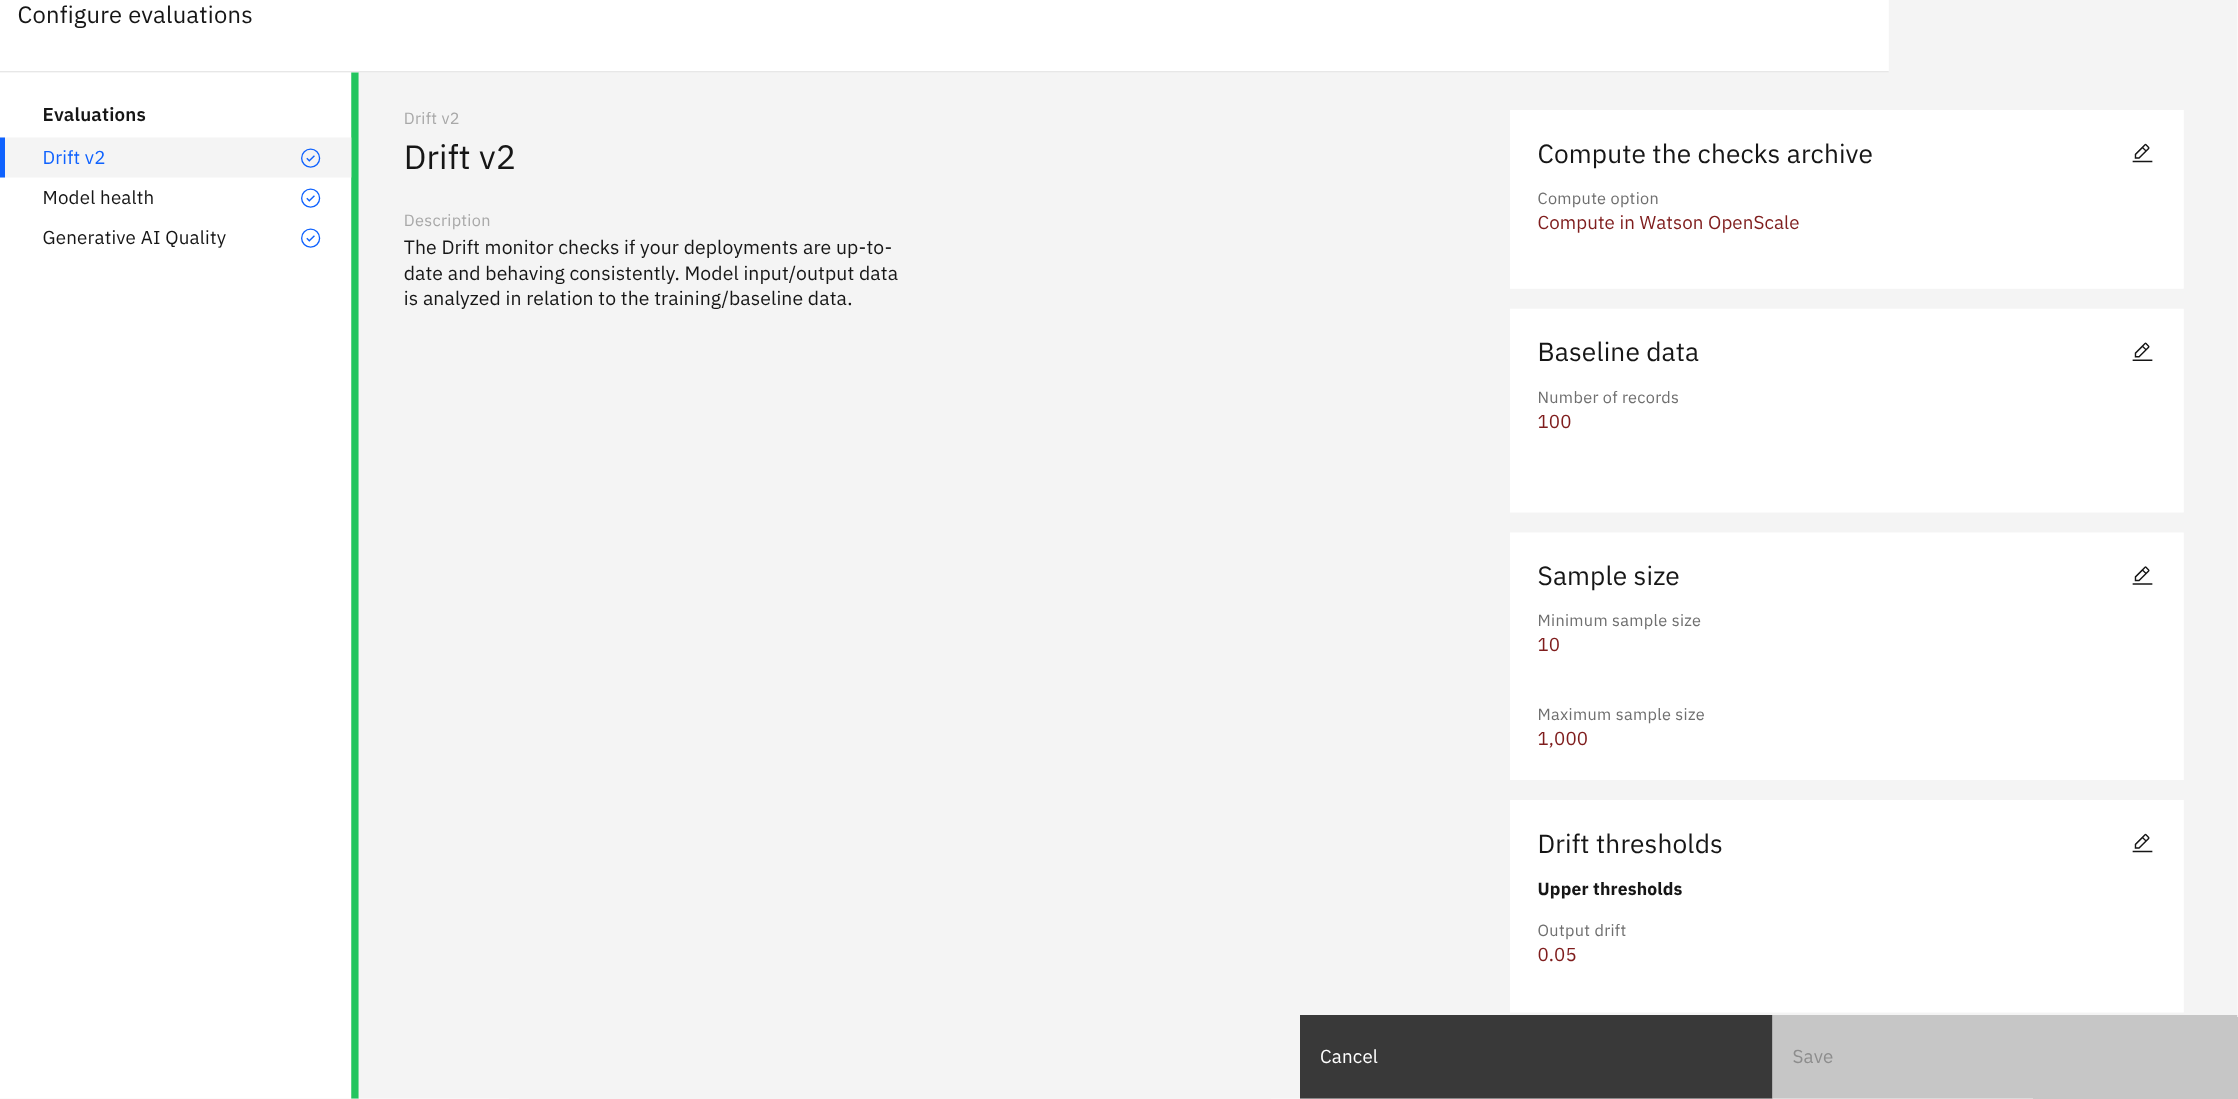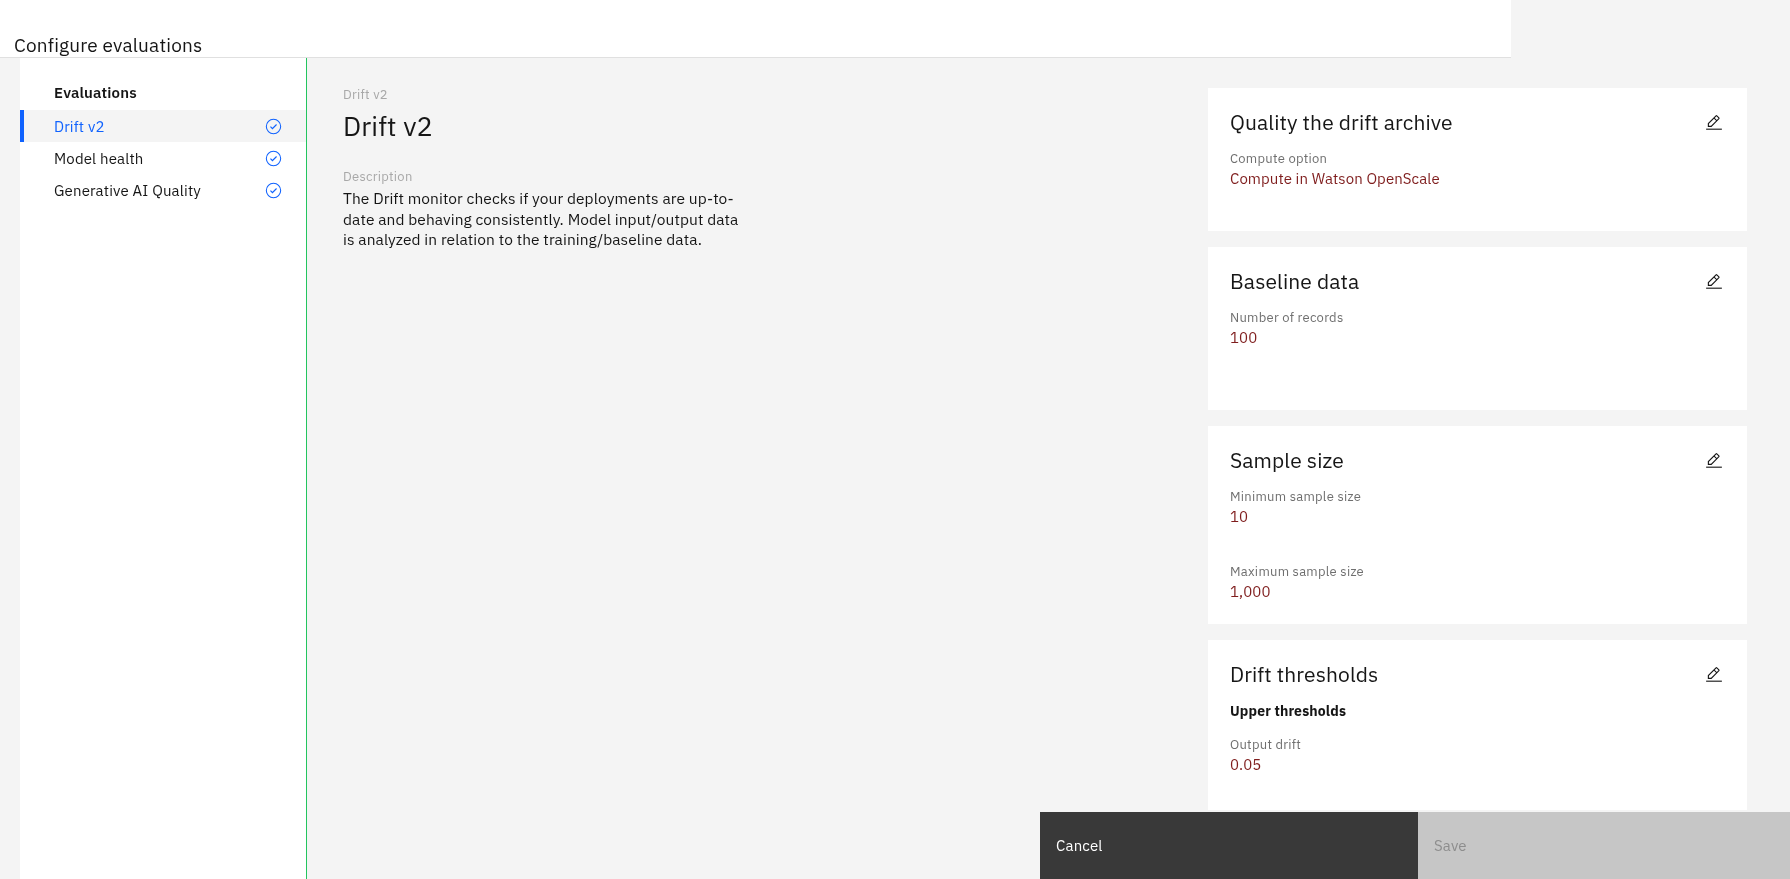--- a/index.html
+++ b/index.html
@@ -22,21 +22,21 @@
 
   
   .header {
     position: absolute;
     top: 0; left: 0;
     width: 1511px;
     height: 58px;
     background: #ffffff;
     border-bottom: 1px solid #e0e0e0;
     display: flex;
-    align-items: flex-end;
+    align-items: flex-start;
   }
   .header-title {
     padding-left: 14px;
     font-size: 19px;
     font-weight: 400;
     color: #161616;
     letter-spacing: 0.01em;
   }
 
   
@@ -46,24 +46,23 @@
     width: 1790px;
     height: 821px;
     display: flex;
   }
 
   
   .sidebar {
     width: 287px;
     height: 100%;
     background: #ffffff;
-    border-right: 1px solid #22c55e;
+    border-right: 6px solid #22c55e;
     flex: 0 0 287px;
     padding-top: 22px;
-    margin-left: 20px;
   }
   .sidebar-heading {
     font-size: 15px;
     font-weight: 600;
     color: #161616;
     padding: 0 0 0 34px;
     height: 26px;
     line-height: 26px;
     letter-spacing: 0.01em;
   }
@@ -281,21 +280,21 @@
       <div class="eyebrow">Drift v2</div>
       <h1 class="page-title">Drift v2</h1>
       <div class="field-label">Description</div>
       <p class="description">The Drift monitor checks if your deployments are up-to-date and behaving consistently. Model input/output data is analyzed in relation to the training/baseline data.</p>
     </main>
 
     <aside class="right-panel">
 
       <section class="card card-tall-1">
         <div class="card-head">
-          <h2 class="card-title">Quality the drift archive</h2>
+          <h2 class="card-title">Compute the checks archive</h2>
           <button class="edit-btn">
             <svg class="edit-icon" viewBox="0 0 32 32" aria-hidden="true">
               <path d="M2 26h28v2H2z" fill="#161616"></path>
               <path d="M25.4 9.1a2 2 0 0 0 0-2.8l-3.7-3.7a2 2 0 0 0-2.8 0L5 16.5V23h6.5zM20.3 4 24 7.7l-3 3L17.3 7zM7 21v-3.6l9-9 3.7 3.7-9 8.9z" fill="#161616"></path>
             </svg>
           </button>
         </div>
         <div class="card-body">
           <div class="kv">
             <div class="kv-label">Compute option</div>

